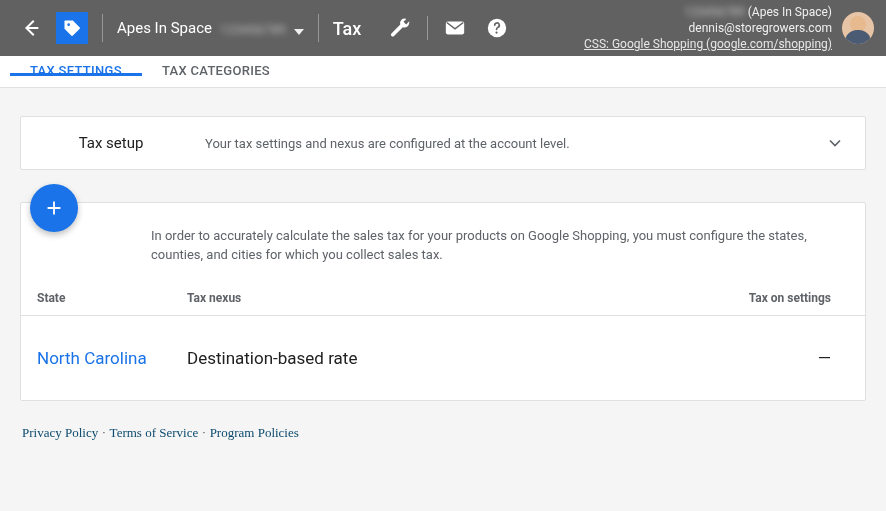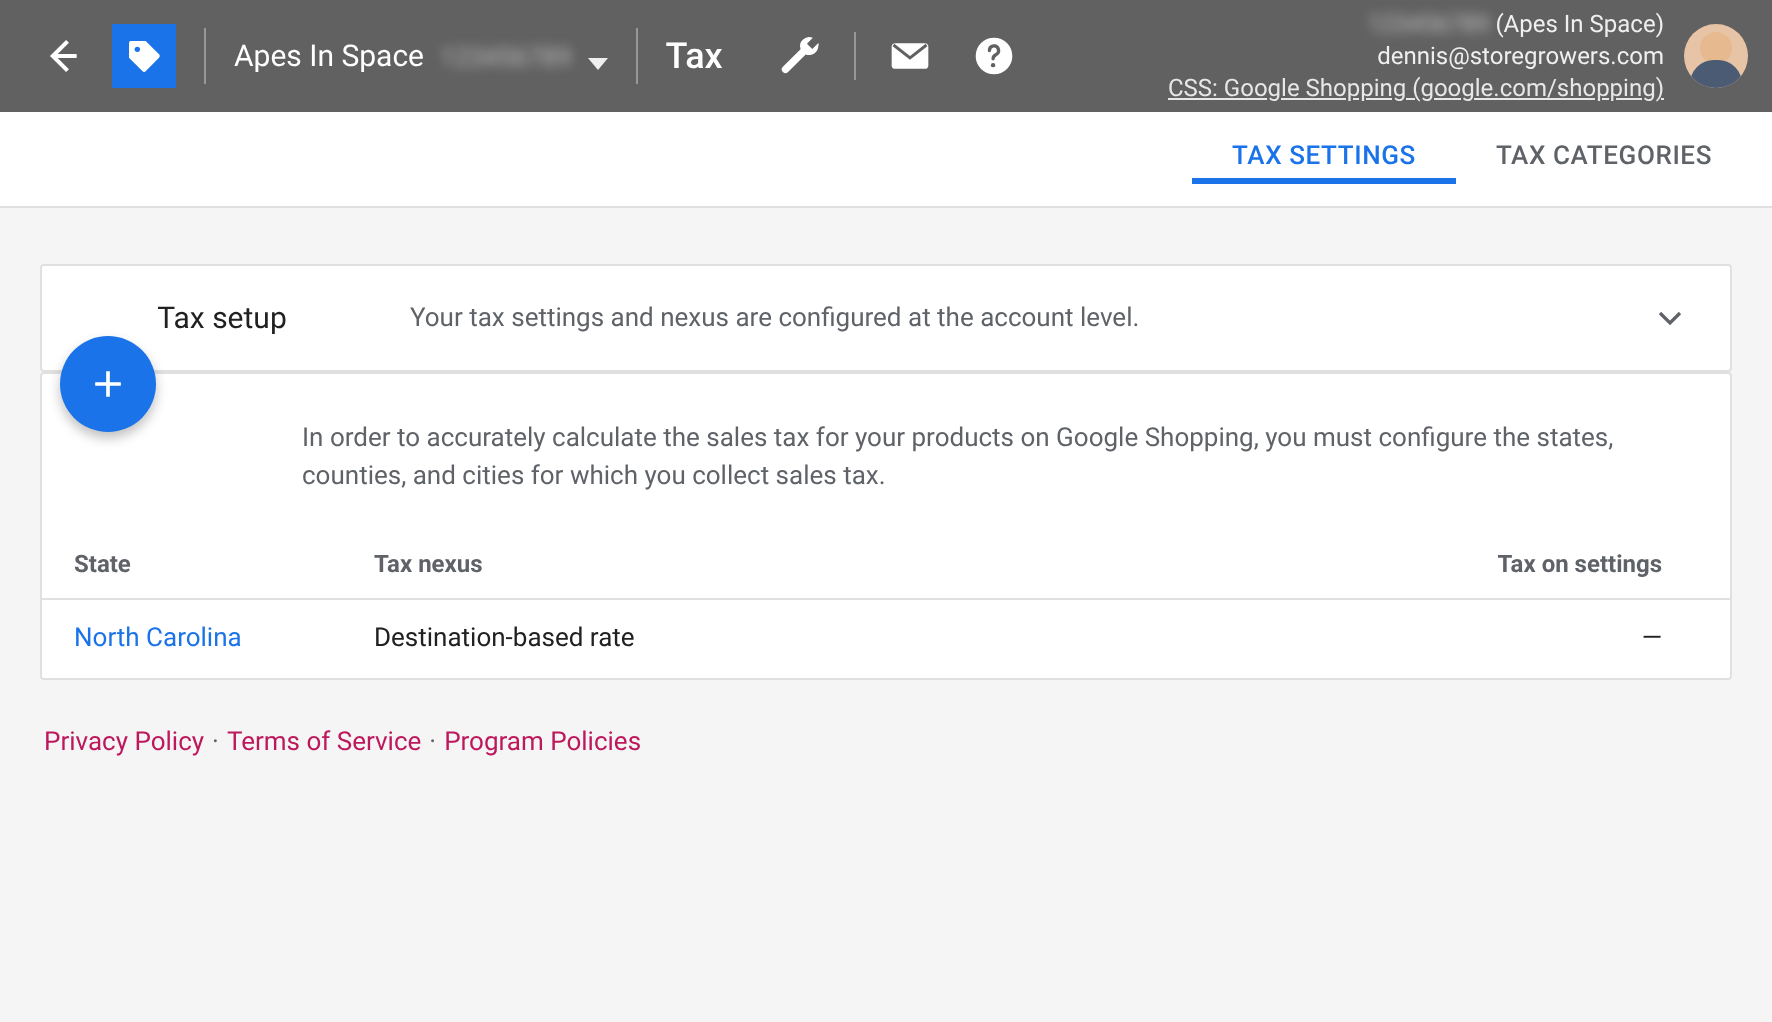--- a/index.html
+++ b/index.html
@@ -62,26 +62,25 @@
   }
   .avatar::before{
     content:""; position:absolute; left:8px; top:4px; width:16px; height:16px; border-radius:50%; background:#e6b98f;
   }
   .avatar::after{
     content:""; position:absolute; left:3px; bottom:-2px; width:26px; height:16px; border-radius:12px 12px 0 0; background:#4a5b73;
   }
   
   .tabs {
     background: #fff;
-    height: 48px;
+    height: 32px;
     display: flex;
     align-items: stretch;
     padding: 12px 10px;
     border-bottom: 1px solid #e0e0e0;
-    justify-content: flex-end;
   }
   .tab {
     padding: 0 20px;
     display: flex; align-items: center;
     font-size: 13px; letter-spacing: 0.3px;
     color: #5f6368; cursor: pointer;
     border-bottom: 3px solid transparent;
     margin-bottom: -1px;
     font-weight:500;
   }
@@ -98,21 +97,21 @@
     position: relative;
   }
   .panel-title { font-size: 15px; color: #212121; width: 140px; text-align: center; }
   .panel-desc { color: #5f6368; font-size: 13px; }
   .chevron {
     margin-left: auto;
     color: #5f6368;
     cursor: pointer;
   }
   
-  .fab-wrap { position: relative; }
+  .fab-wrap { position: relative; margin-top: 32px; }
   .fab {
     position: absolute; left: 10px; top: -18px;
     width: 48px; height: 48px; border-radius: 50%;
     background: #1a73e8;
     display: flex; align-items: center; justify-content: center;
     color: #fff; box-shadow: 0 3px 6px rgba(0,0,0,0.25);
     cursor: pointer;
     z-index: 2;
   }
   
@@ -124,28 +123,28 @@
     padding: 4px 16px 16px 130px;
     color: #5f6368; font-size: 13px; line-height: 1.45;
   }
   table { width: 100%; border-collapse: collapse; }
   th {
     text-align: left; color: #5f6368; font-weight: 700; font-size: 12px;
     padding: 10px 16px; border-bottom: 1px solid #e0e0e0;
   }
   th:last-child, td:last-child { text-align: right; padding-right: 34px;}
   td {
-    padding: 12px 16px; font-size: 13px;
+    padding: 32px 16px; font-size: 17px;
     border-bottom: 1px solid #eee;
   }
   tbody tr:last-child td { border-bottom: none; }
   td a { color: #1a73e8; text-decoration: none; }
   
   .footer { padding: 24px 0 0 2px; font-size: 13px; }
-  .footer a { color: #be185d; text-decoration: none; cursor:pointer;}
+  .footer a { color: #0c4a6e; text-decoration: none; cursor:pointer;font-family:Liberation Serif, serif;}
   .dot { color: #5f6368; margin: 0 4px; }
   svg { display:block; }
 </style>
 </head>
 <body>
 
 <div class="header">
   <div class="back-icon">
     <svg width="22" height="22" viewBox="0 0 24 24" fill="none" stroke="#fff" stroke-width="2.2">
         <path d="M15 4 L7 12 L15 20"></path>

